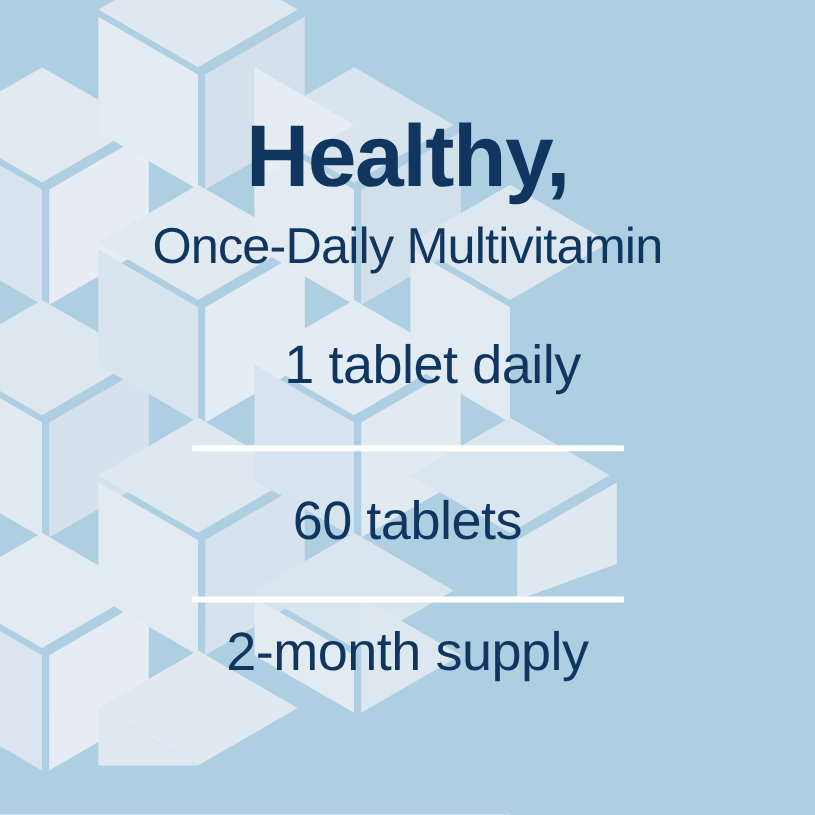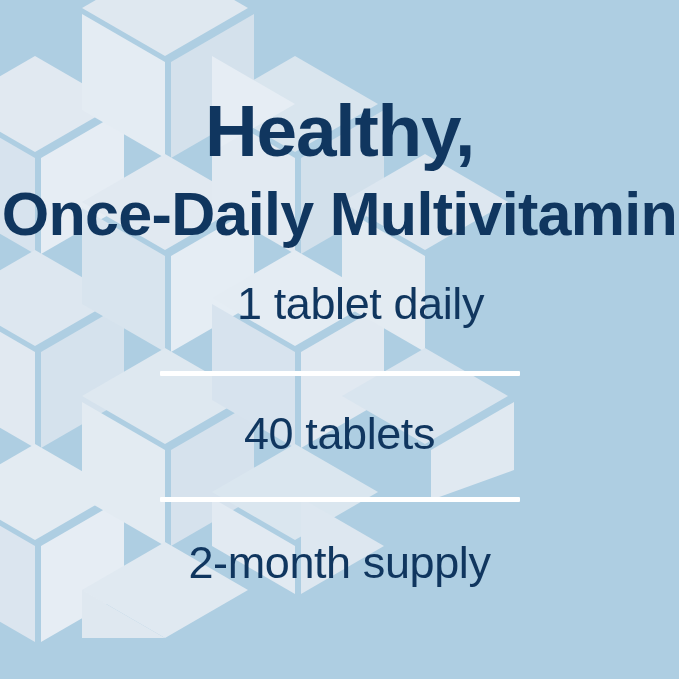--- a/index.html
+++ b/index.html
@@ -49,22 +49,22 @@
   #headline {
     top: 94px;
     font-size: 73px;
     font-weight: 700;
     letter-spacing: -1.2px;
     line-height: 1;
   }
 
   #subhead {
     top: 184px;
-    font-size: 61px;
-    font-weight: 700;
+    font-size: 42px;
+    font-weight: 400;
     letter-spacing: -0.7px;
     line-height: 1;
   }
 
   #fact-dose {
     top: 281px;
     font-size: 45px;
     font-weight: 400;
     letter-spacing: -0.4px;
     line-height: 1;
@@ -73,21 +73,21 @@
 
   #fact-count {
     top: 411px;
     font-size: 45px;
     font-weight: 400;
     letter-spacing: -0.4px;
     line-height: 1;
   }
 
   #fact-supply {
-    top: 540px;
+    top: 520px;
     font-size: 45px;
     font-weight: 400;
     letter-spacing: -0.4px;
     line-height: 1;
   }
 
   .divider {
     position: absolute;
     left: 160px;
     width: 360px;
@@ -166,20 +166,20 @@
   <div id="content">
 
     <div class="line" id="headline">Healthy,</div>
 
     <div class="line" id="subhead">Once-Daily Multivitamin</div>
 
     <div class="line" id="fact-dose">1 tablet daily</div>
 
     <div class="divider" id="divider-1"></div>
 
-    <div class="line" id="fact-count">40 tablets</div>
+    <div class="line" id="fact-count">60 tablets</div>
 
     <div class="divider" id="divider-2"></div>
 
     <div class="line" id="fact-supply">2-month supply</div>
 
   </div>
 </div>
 
 </body></html>

